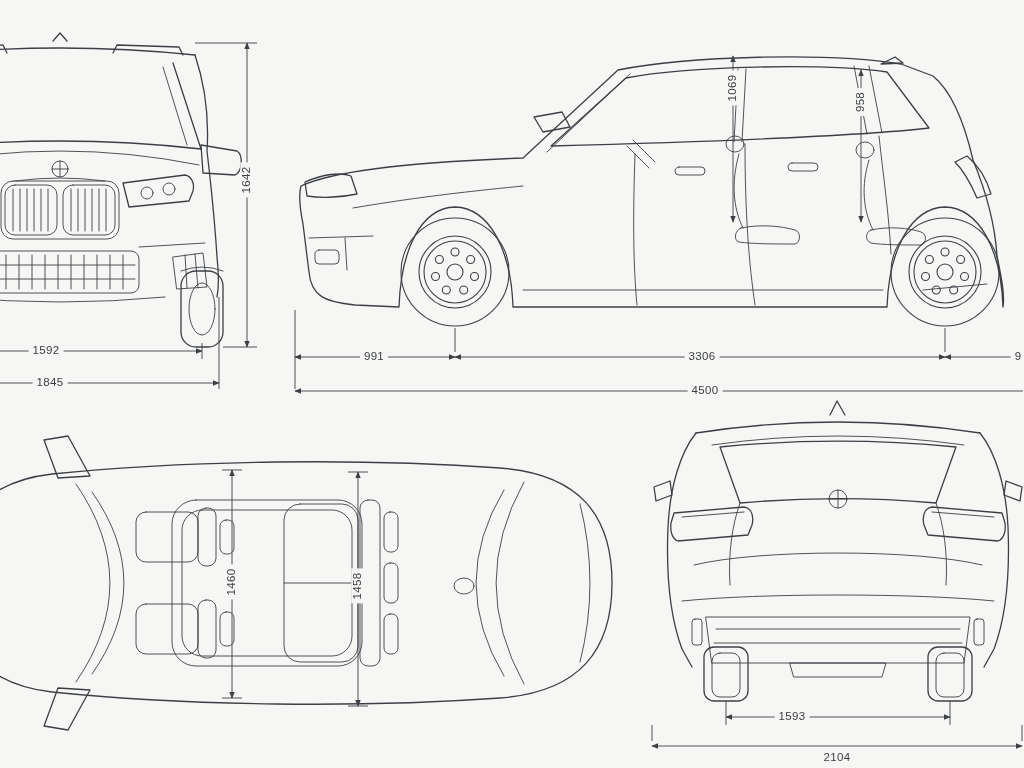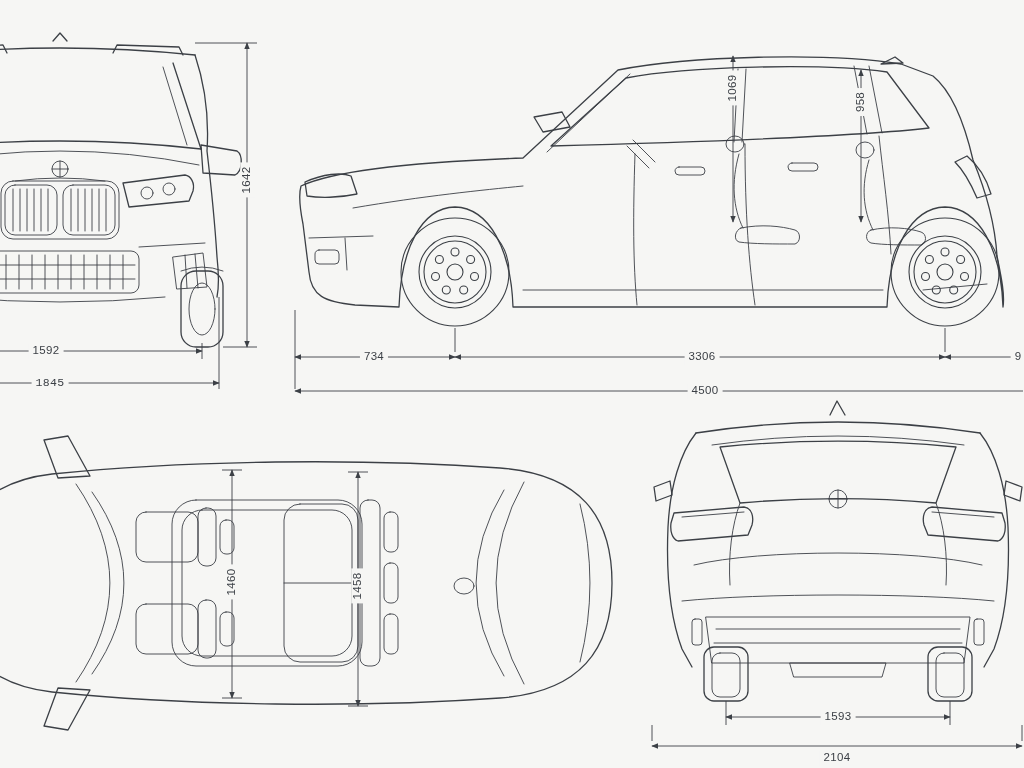--- a/index.html
+++ b/index.html
@@ -95,21 +95,21 @@
       <g class="dim">
         <path d="M 310,18 L 372,18 M 338,322 L 372,322"></path>
         <line x1="362" y1="18" x2="362" y2="322" marker-start="url(#arw-f)" marker-end="url(#arw-f)"></line>
         <path d="M 317,318 L 317,334 M 334,272 L 334,364"></path>
         <line x1="53" y1="326" x2="317" y2="326" marker-start="url(#arw-f)" marker-end="url(#arw-f)"></line>
         <line x1="16" y1="358" x2="334" y2="358" marker-start="url(#arw-f)" marker-end="url(#arw-f)"></line>
       </g>
     </svg>
     <div class="dim-label vertical" style="left:247px; top:180px;">1642</div>
     <div class="dim-label" style="left:46px; top:351px;">1592</div>
-    <div class="dim-label" style="left:50px; top:383px;font-family:Liberation Mono, monospace;">1845</div>
+    <div class="dim-label" style="left:50px; top:383px;">1845</div>
   </section>
 
   <section class="view">
     <svg class="svg-side" viewBox="0 0 741 380">
       <defs>
         <marker id="arw-s" viewBox="0 0 10 10" refX="9" refY="5" markerWidth="8" markerHeight="8" orient="auto-start-reverse">
           <path d="M0,1 L10,5 L0,9 Z" fill="#3c4046"></path>
         </marker>
         <g id="wheel-side" fill="none" stroke="currentColor" stroke-width="1.1">
           <circle r="54"></circle>
@@ -184,21 +184,21 @@
         <line x1="578" y1="56" x2="578" y2="208" marker-start="url(#arw-s)" marker-end="url(#arw-s)"></line>
         <path d="M 12,296 L 12,375 M 172,314 L 172,338 M 662,314 L 662,338"></path>
         <line x1="12" y1="343" x2="172" y2="343" marker-start="url(#arw-s)" marker-end="url(#arw-s)"></line>
         <line x1="172" y1="343" x2="662" y2="343" marker-start="url(#arw-s)" marker-end="url(#arw-s)"></line>
         <line x1="662" y1="343" x2="740" y2="343" marker-start="url(#arw-s)"></line>
         <line x1="12" y1="377" x2="740" y2="377" marker-start="url(#arw-s)"></line>
       </g>
     </svg>
     <div class="dim-label vertical" style="left:733px; top:88px;">1069</div>
     <div class="dim-label vertical" style="left:861px; top:102px;">958</div>
-    <div class="dim-label" style="left:374px; top:357px;">734</div>
+    <div class="dim-label" style="left:374px; top:357px;">991</div>
     <div class="dim-label" style="left:702px; top:357px;">3306</div>
     <div class="dim-label" style="left:1018px; top:357px;">9</div>
     <div class="dim-label" style="left:705px; top:391px;">4500</div>
   </section>
 
   <section class="view">
     <svg class="svg-top" viewBox="0 0 700 348">
       <defs>
         <marker id="arw-t" viewBox="0 0 10 10" refX="9" refY="5" markerWidth="8" markerHeight="8" orient="auto-start-reverse">
           <path d="M0,1 L10,5 L0,9 Z" fill="#3c4046"></path>
@@ -290,17 +290,17 @@
         <rect x="288" y="252" width="44" height="54" rx="10"></rect>
         <rect class="thin" x="296" y="258" width="28" height="44" rx="8"></rect>
       </g>
       <g class="dim">
         <path d="M 86,306 L 86,330 M 310,306 L 310,330"></path>
         <line x1="86" y1="322" x2="310" y2="322" marker-start="url(#arw-r)" marker-end="url(#arw-r)"></line>
         <path d="M 12,330 L 12,346 M 382,330 L 382,346"></path>
         <line x1="12" y1="351" x2="382" y2="351" marker-start="url(#arw-r)" marker-end="url(#arw-r)"></line>
       </g>
     </svg>
-    <div class="dim-label" style="left:838px; top:717px;">1593</div>
+    <div class="dim-label" style="left:792px; top:717px;">1593</div>
     <div class="dim-label" style="left:837px; top:746px;margin-top:12px;">2104</div>
   </section>
 
 </div>
 
 </body></html>

